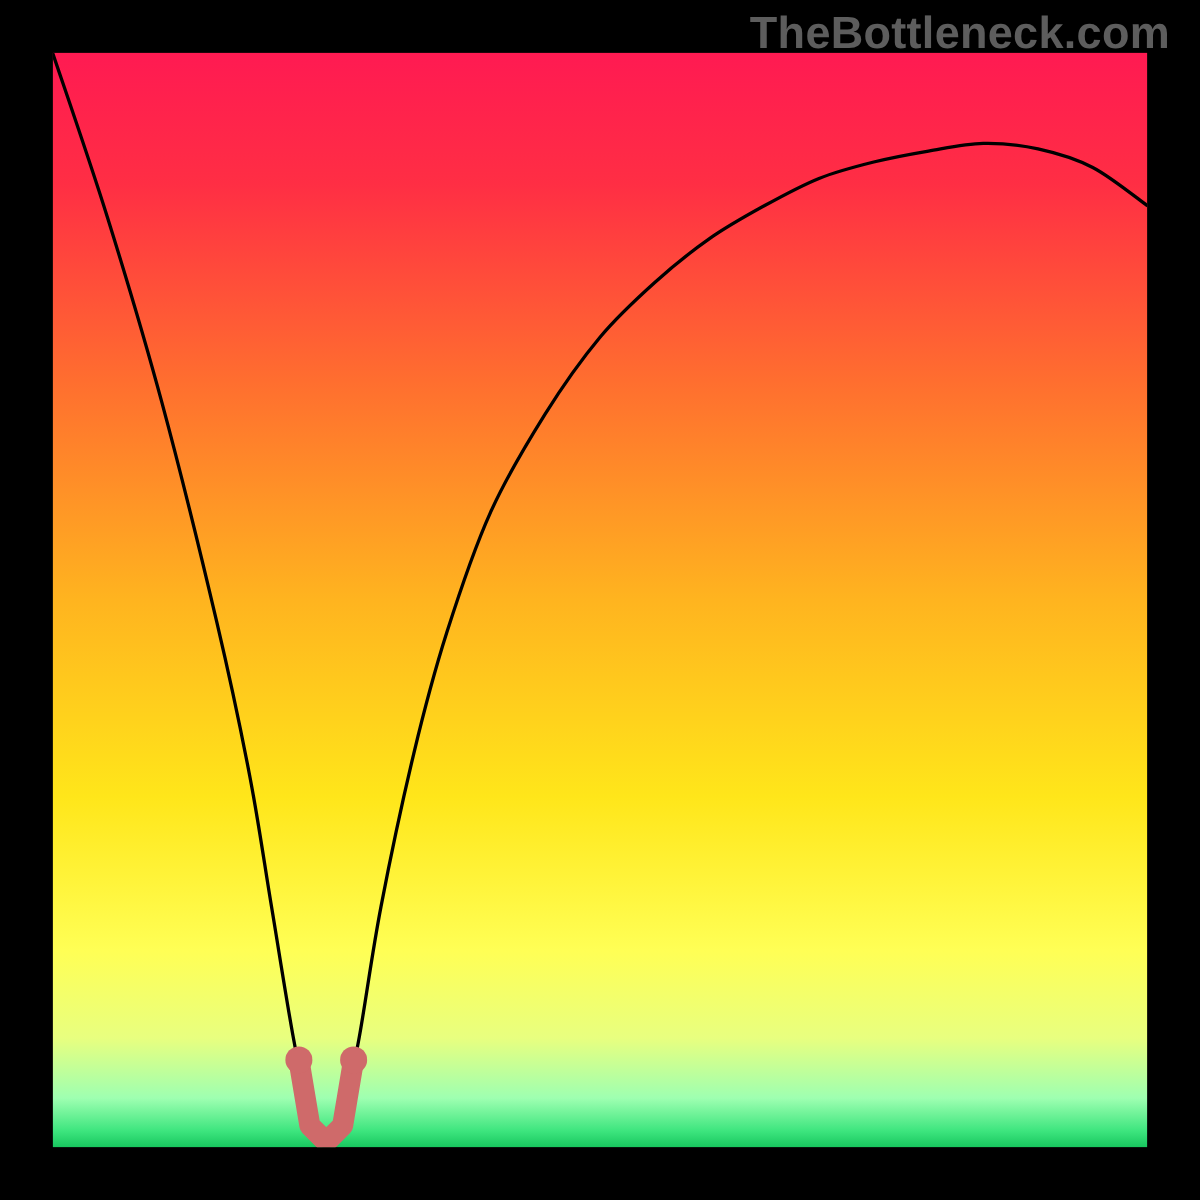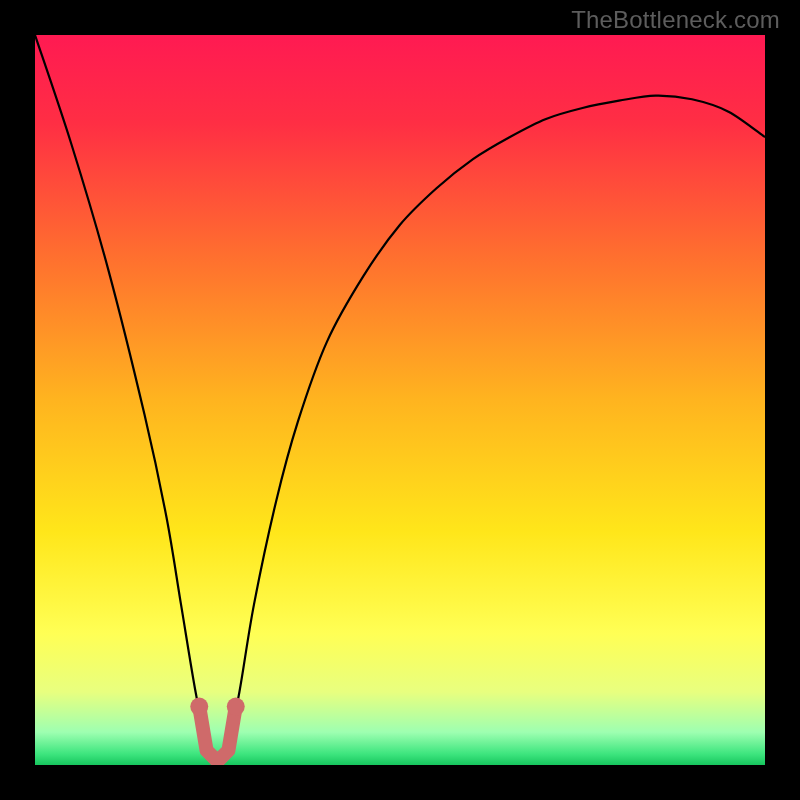--- a/index.html
+++ b/index.html
@@ -32,23 +32,23 @@
   }
   .curve {
     position: absolute;
     inset: 0;
   }
   .watermark {
     position: absolute;
     top: 6px;
     right: 20px;
     font-family: Arial, Helvetica, sans-serif;
-    font-size: 24px;
+    font-size: 30px;
     color: #5d5d5d;
-    font-weight: 400;
+    font-weight: 700;
     letter-spacing: 0.2px;
   }
 </style>
 </head>
 <body>
 
 <div class="frame">
 
   <div class="plot-area">
     <svg class="gradient" viewBox="0 0 730 730" preserveAspectRatio="none">

